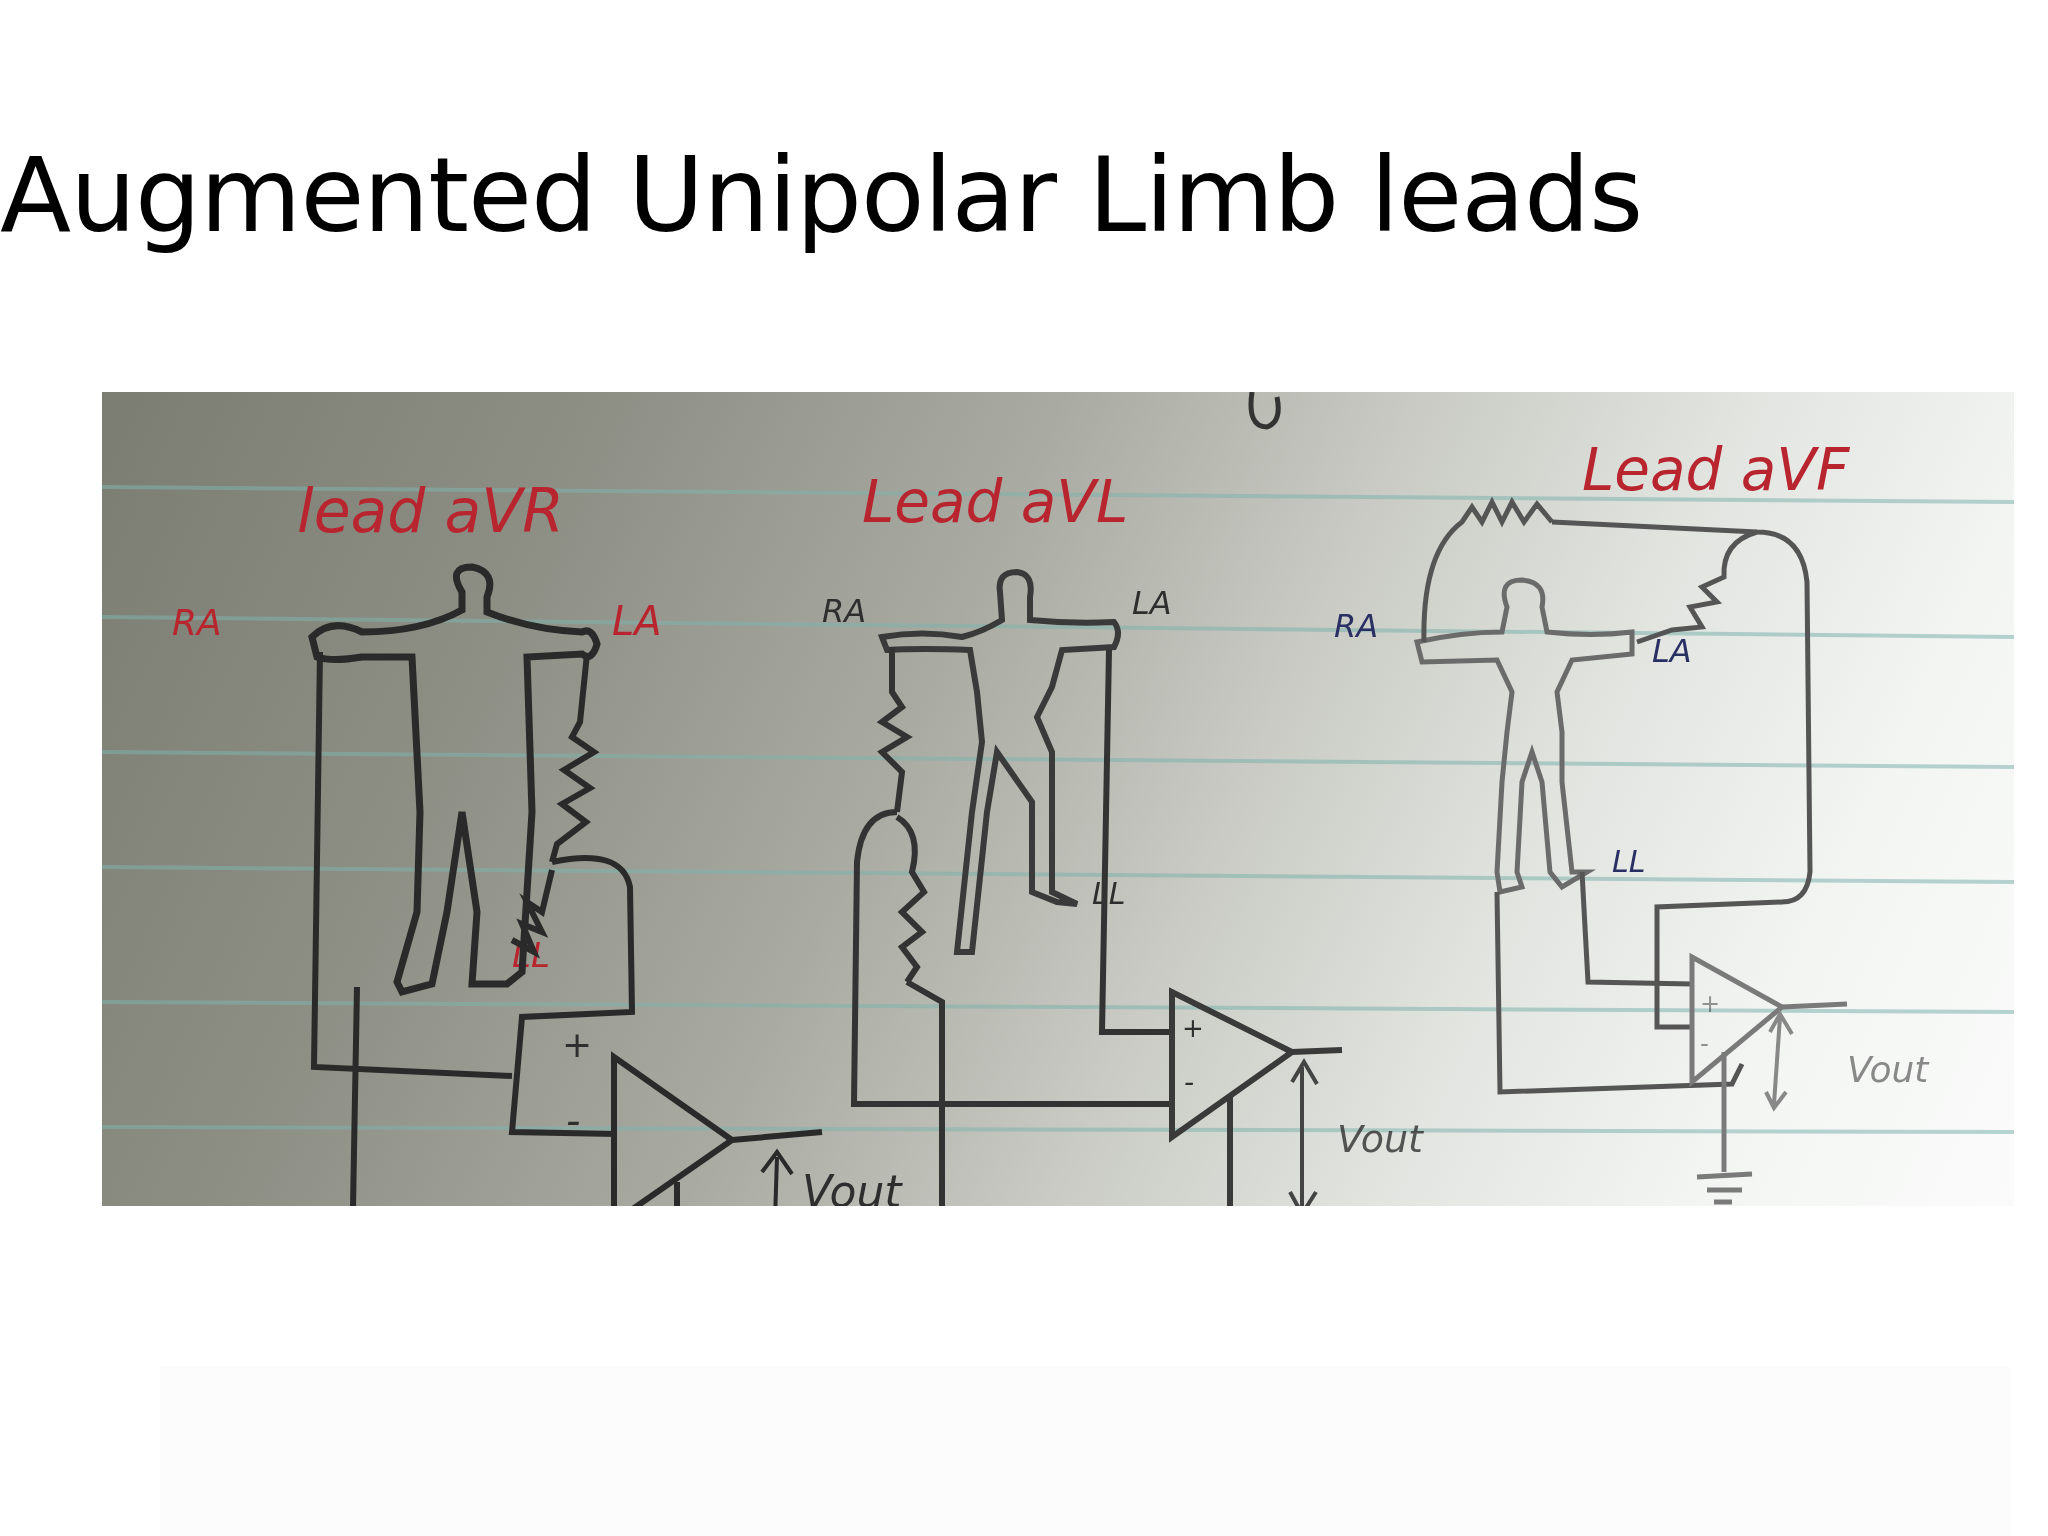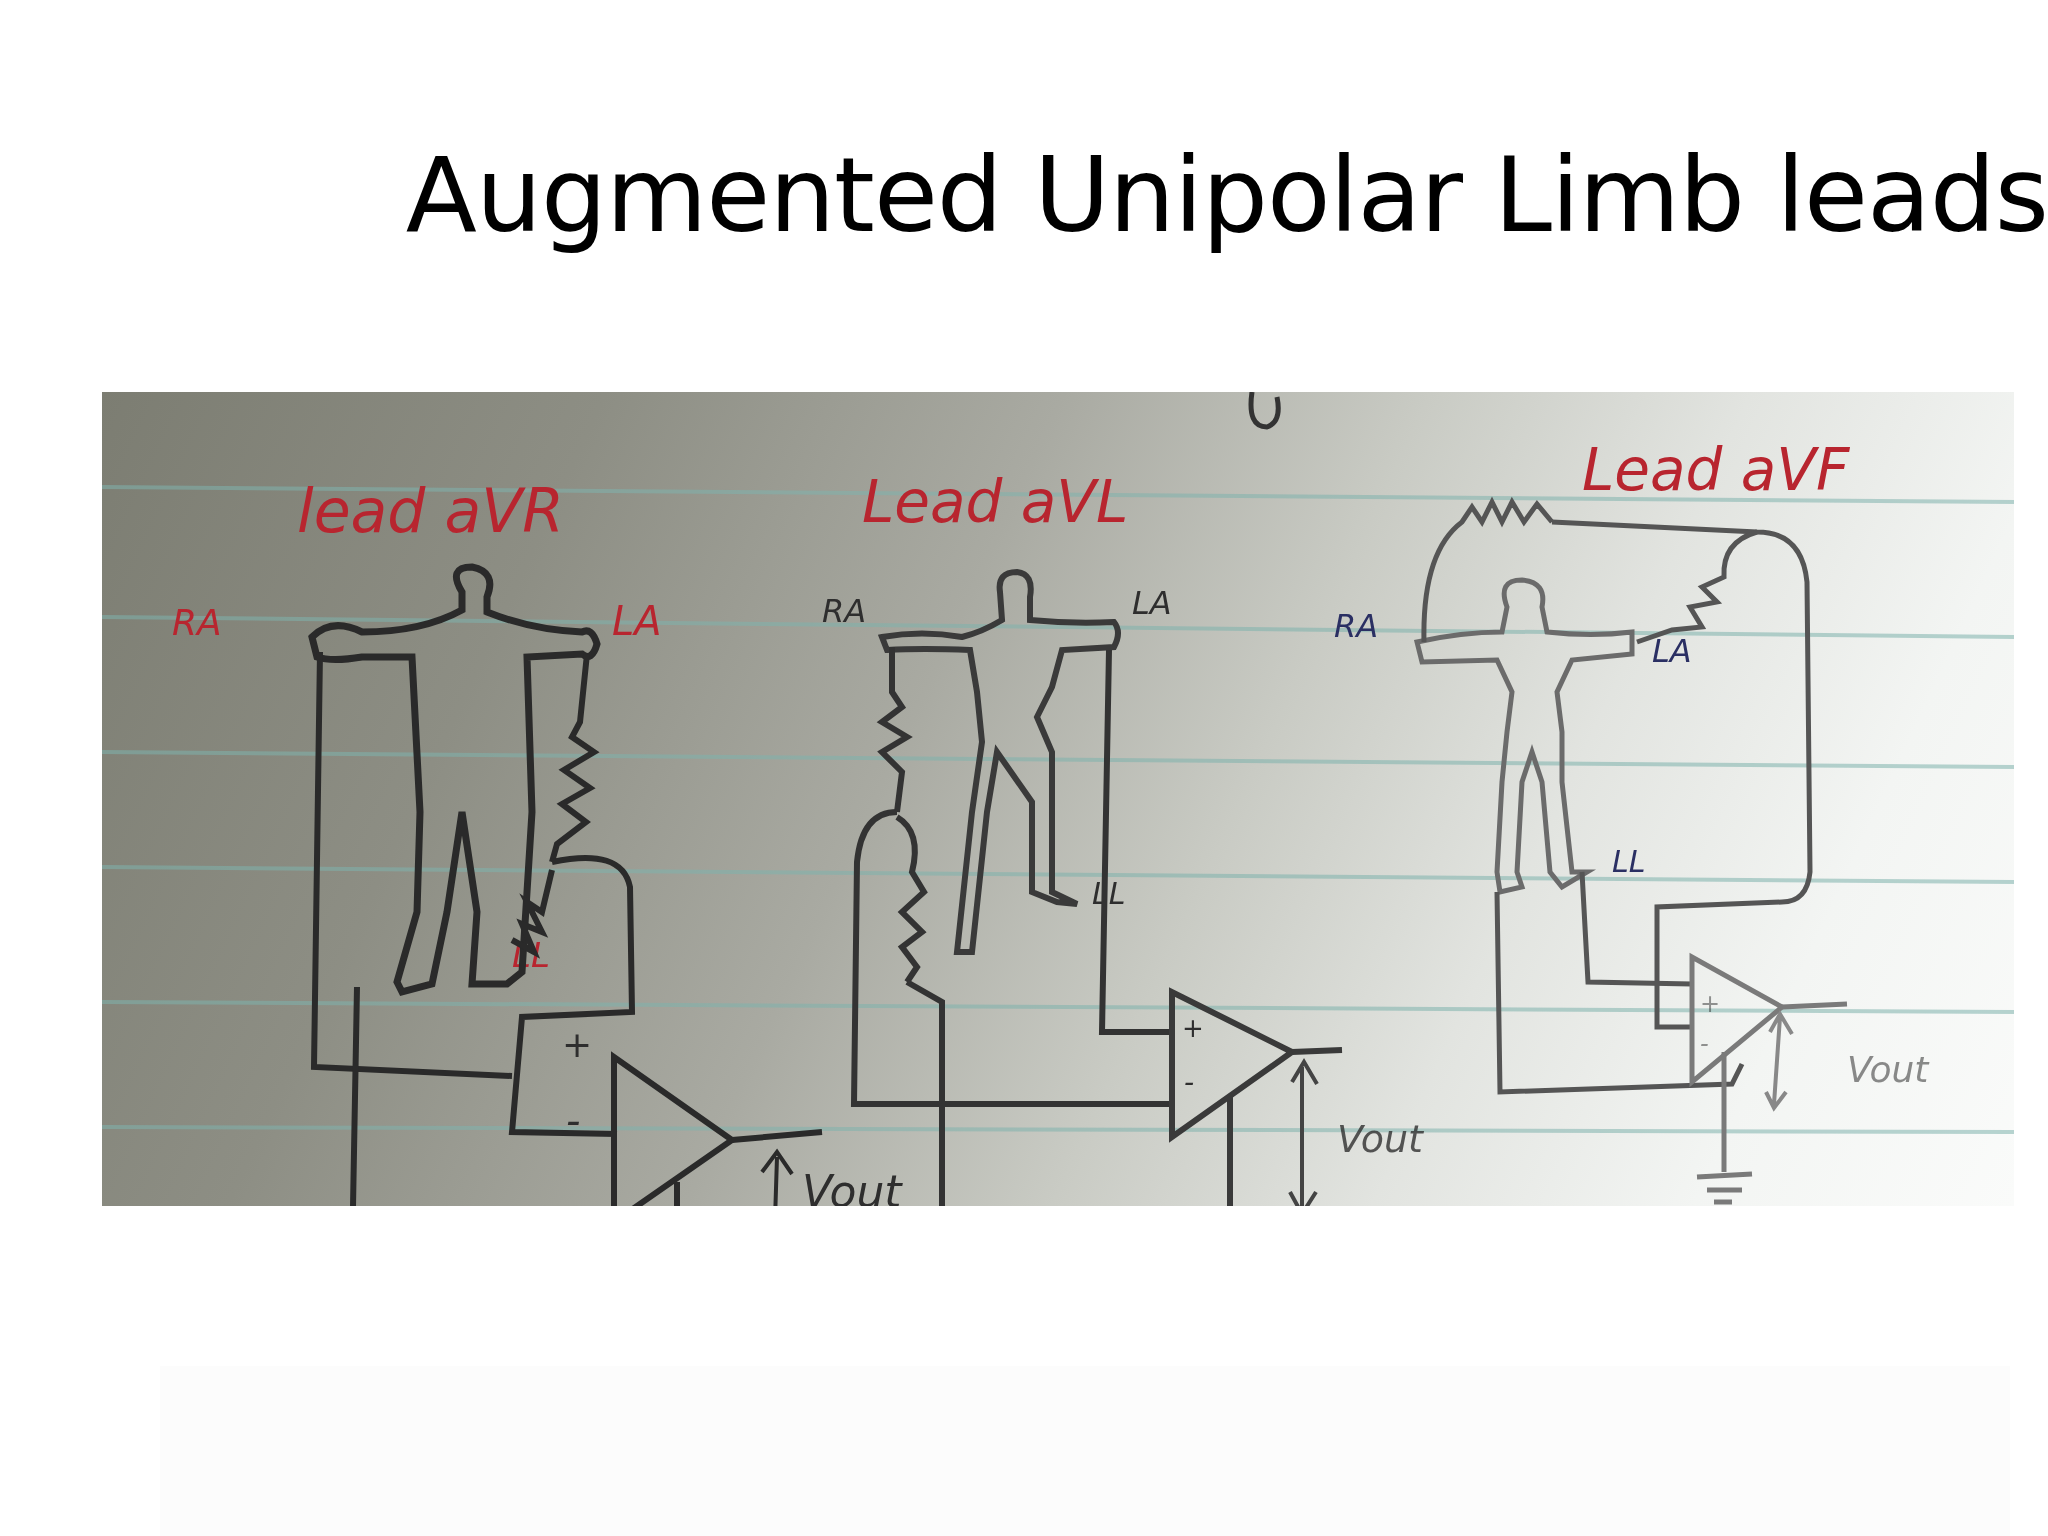--- a/index.html
+++ b/index.html
@@ -1,17 +1,17 @@
 <!DOCTYPE html>
 <html><head>
 <meta charset="utf-8">
 <style>
   html, body { margin:0; padding:0; }
   body { width:2048px; height:1536px; background:#ffffff; position:relative; overflow:hidden; font-family:"DejaVu Sans", sans-serif; }
-  .slide-title { position:absolute; left:0; top:120px; width:2048px; text-align:right; font-family:"DejaVu Sans", sans-serif; font-size:104px; line-height:150px; color:#000; letter-spacing:-1px; }
+  .slide-title { position:absolute; left:0; top:120px; width:2048px; text-align:left; font-family:"DejaVu Sans", sans-serif; font-size:104px; line-height:150px; color:#000; letter-spacing:-1px; }
   .photo { position:absolute; left:102px; top:392px; width:1912px; height:814px; overflow:hidden;
     background: linear-gradient(115deg, #7c7d72 0%, #8d8e84 22%, #a9aaa2 42%, #c9cbc4 58%, #e2e4e0 72%, #f3f5f3 86%, #fafbfa 100%); }
   .photo svg { position:absolute; left:0; top:0; width:1912px; height:974px; }
   .below { position:absolute; left:160px; top:1366px; width:1850px; height:170px; background:#fcfcfc; }
   .hand-red { font-family:"DejaVu Sans", sans-serif; font-style:italic; fill:#b8252f; }
   .hand-blue { font-family:"DejaVu Sans", sans-serif; font-style:italic; fill:#2a2f63; }
   .hand-ink { font-family:"DejaVu Sans", sans-serif; font-style:italic; fill:#2e2e2e; }
 </style>
 </head>
 <body>

